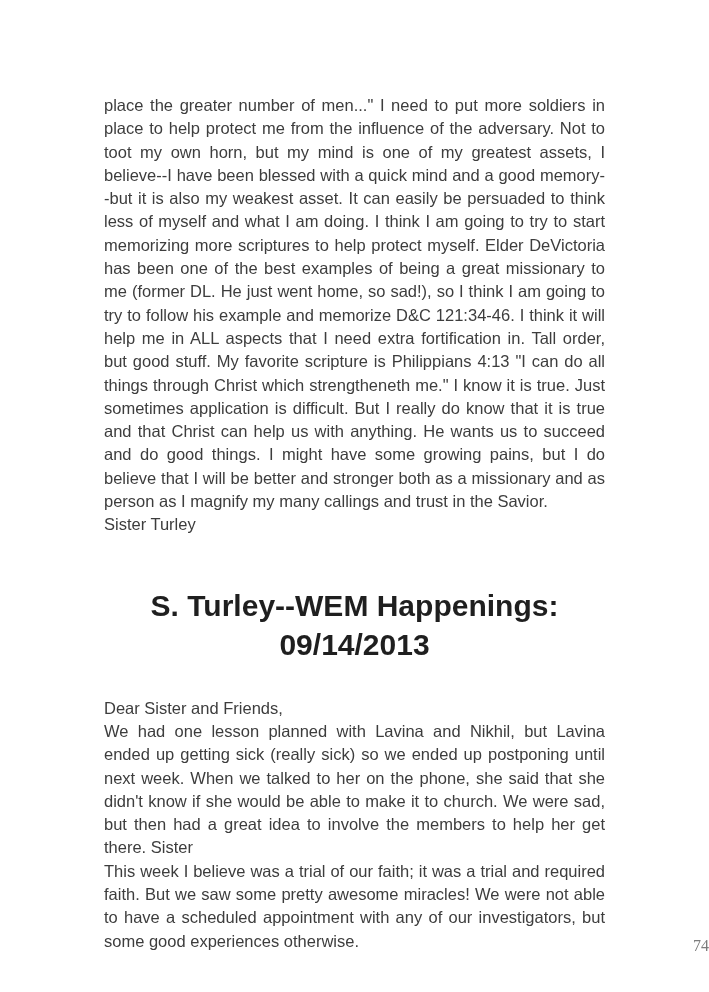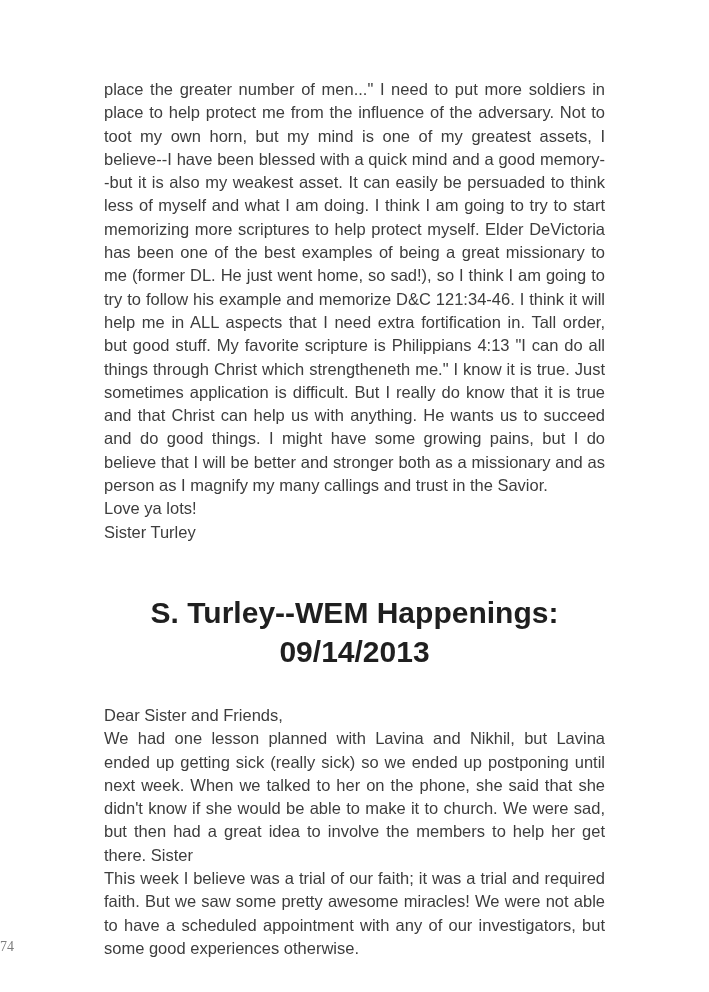--- a/index.html
+++ b/index.html
@@ -11,21 +11,21 @@
     position: relative;
     width: 709px;
     height: 992px;
     background: #ffffff;
     overflow: hidden;
     font-family: "Liberation Sans", sans-serif;
   }
   .content {
     position: absolute;
     left: 104px;
-    top: 78px;
+    top: 94px;
     width: 501px;
     color: #3d3d3d;
     font-size: 16.5px;
     line-height: 23.3px;
   }
   p {
     margin: 0;
   }
   .body-text {
     text-align: justify;
@@ -41,33 +41,32 @@
     font-weight: bold;
     text-align: center;
     color: #1f1f1f;
     letter-spacing: 0px;
   }
   .page-number {
     position: absolute;
     left: 0;
     right: 0;
     bottom: 37px;
-    text-align: left;
+    text-align: right;
     font-family: "Liberation Serif", serif;
-    font-size: 14px;
+    font-size: 16px;
     color: #7c7c7c;
   }
 </style>
 </head>
 <body>
 
 <div class="page">
   <div class="content">
     <p class="body-text">place the greater number of men..." I need to put more soldiers in place to help protect me from the influence of the adversary. Not to toot my own horn, but my mind is one of my greatest assets, I believe--I have been blessed with a quick mind and a good memory--but it is also my weakest asset. It can easily be persuaded to think less of myself and what I am doing. I think I am going to try to start memorizing more scriptures to help protect myself. Elder DeVictoria has been one of the best examples of being a great missionary to me (former DL. He just went home, so sad!), so I think I am going to try to follow his example and memorize D&amp;C 121:34-46. I think it will help me in ALL aspects that I need extra fortification in. Tall order, but good stuff. My favorite scripture is Philippians 4:13 "I can do all things through Christ which strengtheneth me." I know it is true. Just sometimes application is difficult. But I really do know that it is true and that Christ can help us with anything. He wants us to succeed and do good things. I might have some growing pains, but I do believe that I will be better and stronger both as a missionary and as person as I magnify my many callings and trust in the Savior.</p>
-    <p class="line">Love ya lots!</p>
     <p class="line">Sister Turley</p>
     <h1 class="section-heading">S. Turley--WEM Happenings: 09/14/2013</h1>
     <p class="line">Dear Sister and Friends,</p>
     <p class="body-text">We had one lesson planned with Lavina and Nikhil, but Lavina ended up getting sick (really sick) so we ended up postponing until next week. When we talked to her on the phone, she said that she didn't know if she would be able to make it to church. We were sad, but then had a great idea to involve the members to help her get there. Sister</p>
     <p class="body-text">This week I believe was a trial of our faith; it was a trial and required faith. But we saw some pretty awesome miracles! We were not able to have a scheduled appointment with any of our investigators, but some good experiences otherwise.</p>
   </div>
   <div class="page-number">74</div>
 </div>
 
 </body></html>

